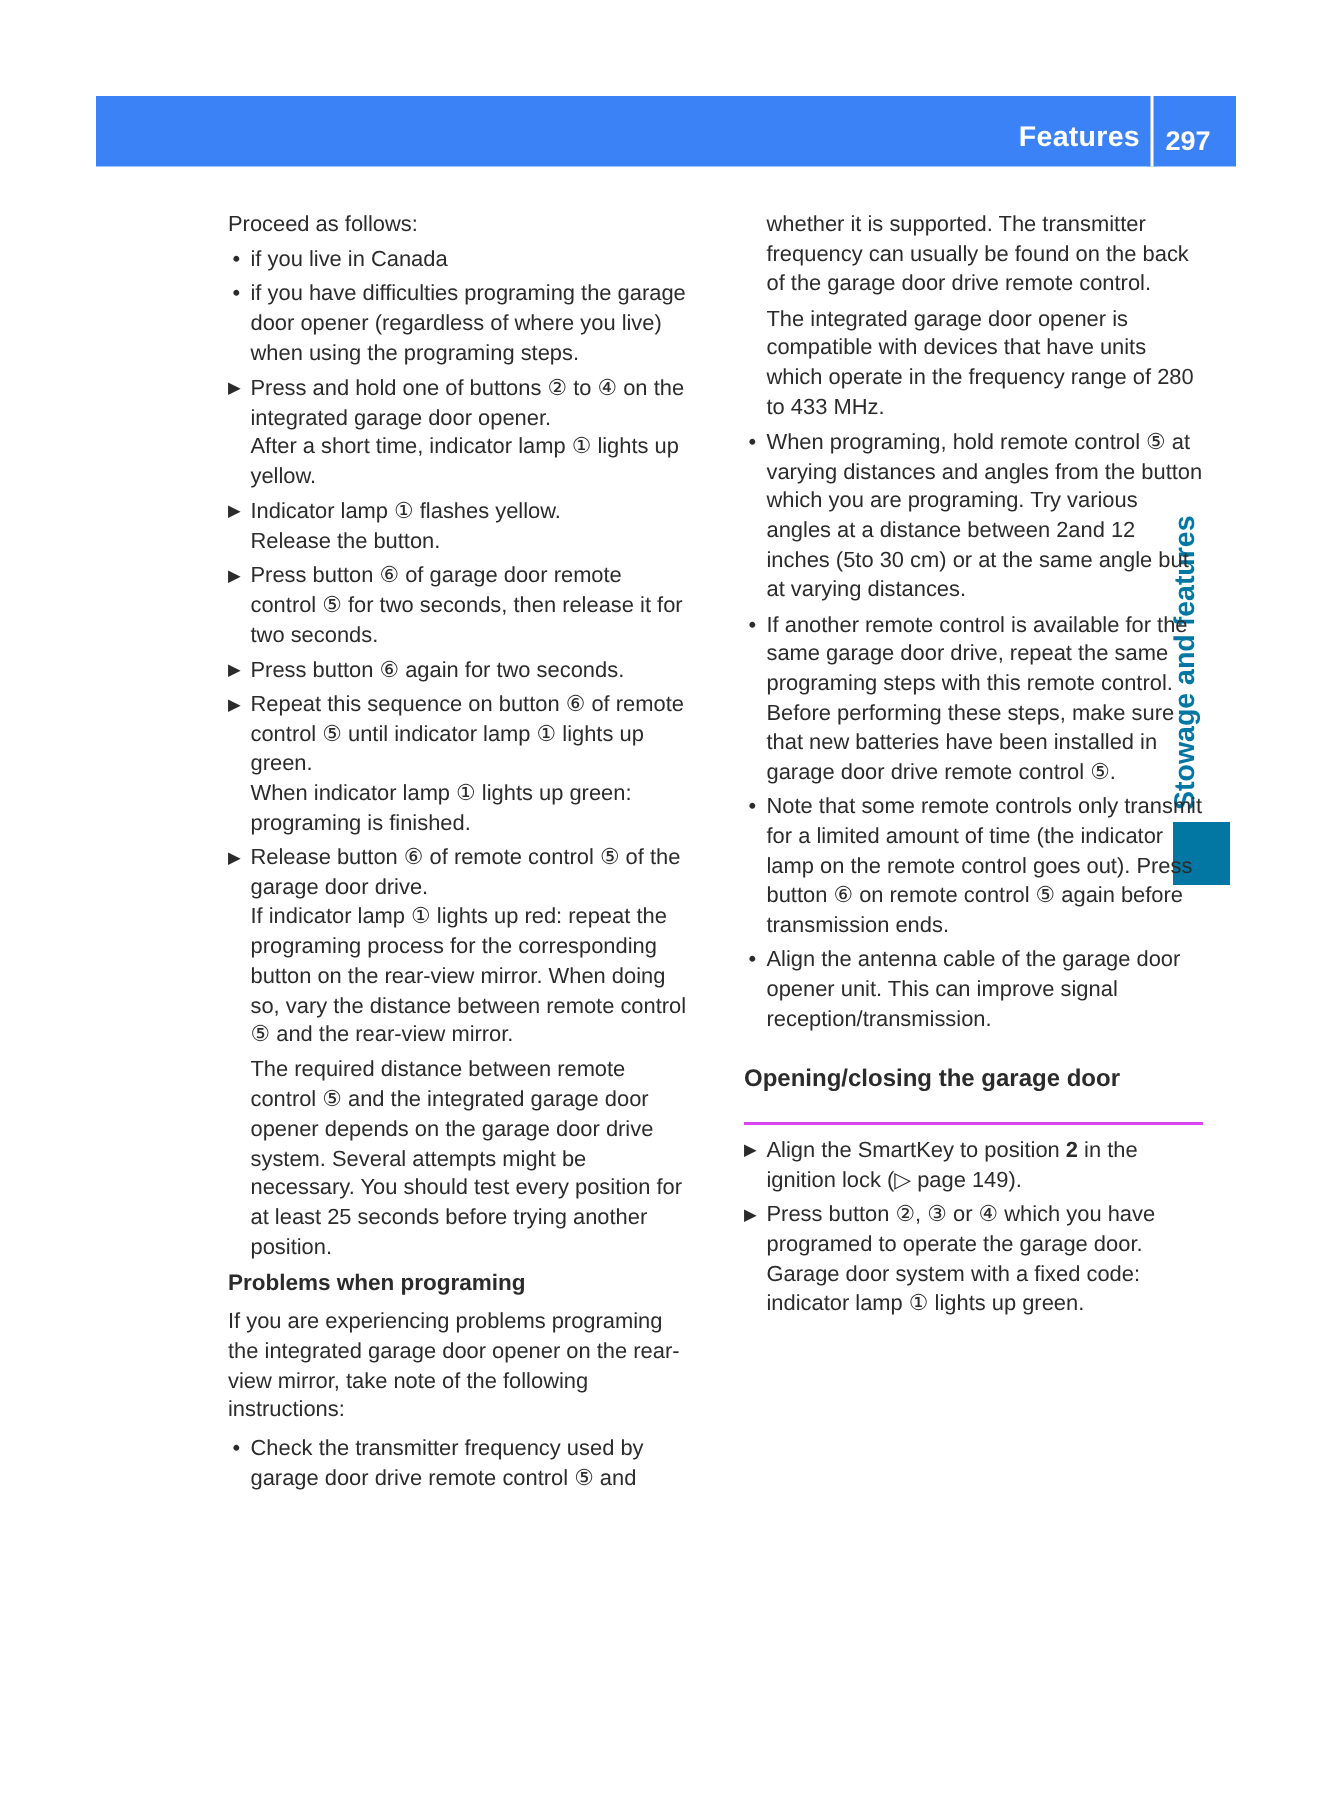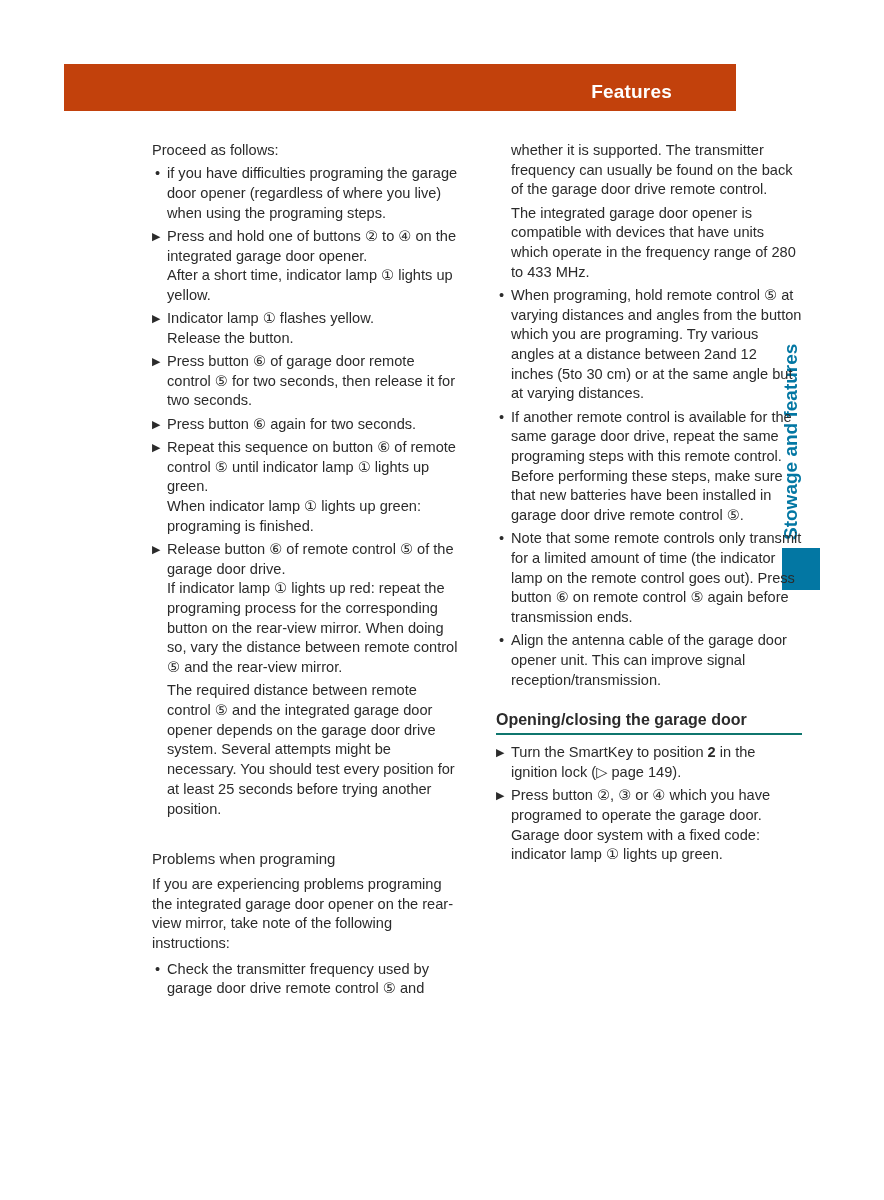--- a/index.html
+++ b/index.html
@@ -1,54 +1,55 @@
 <!DOCTYPE html>
 <html><head>
 <meta charset="utf-8">
 <style>
   html, body { margin:0; padding:0; background:#ffffff; }
   body { width:884px; height:1200px; position:relative; overflow:hidden;
          font-family:"Liberation Sans", "DejaVu Sans", sans-serif; color:#2b2b2b; }
-  .header-bar { position:absolute; left:64px; top:64px; width:672px; height:47px; background:#c2410c; }
+  .header-bar { position:absolute; left:64px; top:64px; width:760px; height:47px; background:#3b82f6; }
   .header-title { position:absolute; right:64px; top:17px; color:#fff; font-weight:bold; font-size:19px; letter-spacing:0.2px; }
   .header-divider { position:absolute; left:703px; top:0; width:2px; height:47px; background:#fff; }
   .header-page { position:absolute; left:713px; top:20px; color:#fff; font-weight:bold; font-size:18px; }
   .side-text { position:absolute; left:780px; top:540px; transform-origin:0 0; transform:rotate(-90deg);
                color:#0377a3; font-weight:bold; font-size:19px; white-space:nowrap; }
   .side-square { position:absolute; left:782px; top:548px; width:38px; height:42px; background:#0377a3; }
 
   .col { position:absolute; top:141px; font-size:14.6px; line-height:19.7px; }
   .col-left { left:152px; width:310px; }
   .col-right { left:462px; width:306px;margin-left:34px; }
   p { margin:0 0 3.5px 0; }
   .item { position:relative; padding-left:15px; margin:0 0 3.5px 0; }
   .bullet::before { content:"•"; position:absolute; left:3px; top:0; }
   .step::before { content:"▶"; position:absolute; left:0; top:0; font-size:11px; }
   .indent { padding-left:15px; }
   .sub { display:block; }
-  .heading { font-weight:normal; font-size:15px; margin:30px 0 6px 0; }
-  .heading-rule { font-weight:bold; font-size:16px; margin:20px 0 8px 0; padding-bottom:3px; border-bottom:2px solid #0f766e; }
+  .heading { font-weight:bold; font-size:15px; margin:4px 0 6px 0; }
+  .heading-rule { font-weight:bold; font-size:16px; margin:20px 0 8px 0; padding-bottom:18px; border-bottom:2px solid #d946ef; }
   b { font-weight:bold; }
 </style>
 </head>
 <body>
 
 <div class="header-bar">
   <span class="header-title">Features</span>
   <span class="header-divider"></span>
   <span class="header-page">297</span>
 </div>
 
 <div class="side-text" style="top:540px;">
   <span>Stowage and features</span>
 </div>
 <div class="side-square"></div>
 
 <div class="col col-left">
   <p>Proceed as follows:</p>
+  <div class="item bullet">if you live in Canada</div>
   <div class="item bullet">if you have difficulties programing the garage door opener (regardless of where you live) when using the programing steps.</div>
 
   <div class="item step">
     <span class="sub">Press and hold one of buttons ② to ④ on the integrated garage door opener.</span>
     <span class="sub">After a short time, indicator lamp ① lights up yellow.</span>
   </div>
   <div class="item step">
     <span class="sub">Indicator lamp ① flashes yellow.</span>
     <span class="sub">Release the button.</span>
   </div>
@@ -76,19 +77,19 @@
 <div class="col col-right">
   <p class="indent">whether it is supported. The transmitter frequency can usually be found on the back of the garage door drive remote control.</p>
   <p class="indent">The integrated garage door opener is compatible with devices that have units which operate in the frequency range of 280 to 433 MHz.</p>
   <div class="item bullet">When programing, hold remote control ⑤ at varying distances and angles from the button which you are programing. Try various angles at a distance between 2and 12 inches (5to 30 cm) or at the same angle but at varying distances.</div>
   <div class="item bullet">If another remote control is available for the same garage door drive, repeat the same programing steps with this remote control. Before performing these steps, make sure that new batteries have been installed in garage door drive remote control ⑤.</div>
   <div class="item bullet">Note that some remote controls only transmit for a limited amount of time (the indicator lamp on the remote control goes out). Press button ⑥ on remote control ⑤ again before transmission ends.</div>
   <div class="item bullet">Align the antenna cable of the garage door opener unit. This can improve signal reception/transmission.</div>
 
   <div class="heading-rule">Opening/closing the garage door</div>
   <div class="item step">
-    <span>Turn the SmartKey to position </span><b>2</b><span> in the ignition lock (▷ page 149).</span>
+    <span>Align the SmartKey to position </span><b>2</b><span> in the ignition lock (▷ page 149).</span>
   </div>
   <div class="item step">
     <span class="sub">Press button ②, ③ or ④ which you have programed to operate the garage door.</span>
     <span class="sub">Garage door system with a fixed code: indicator lamp ① lights up green.</span>
   </div>
 </div>
 
 </body></html>

